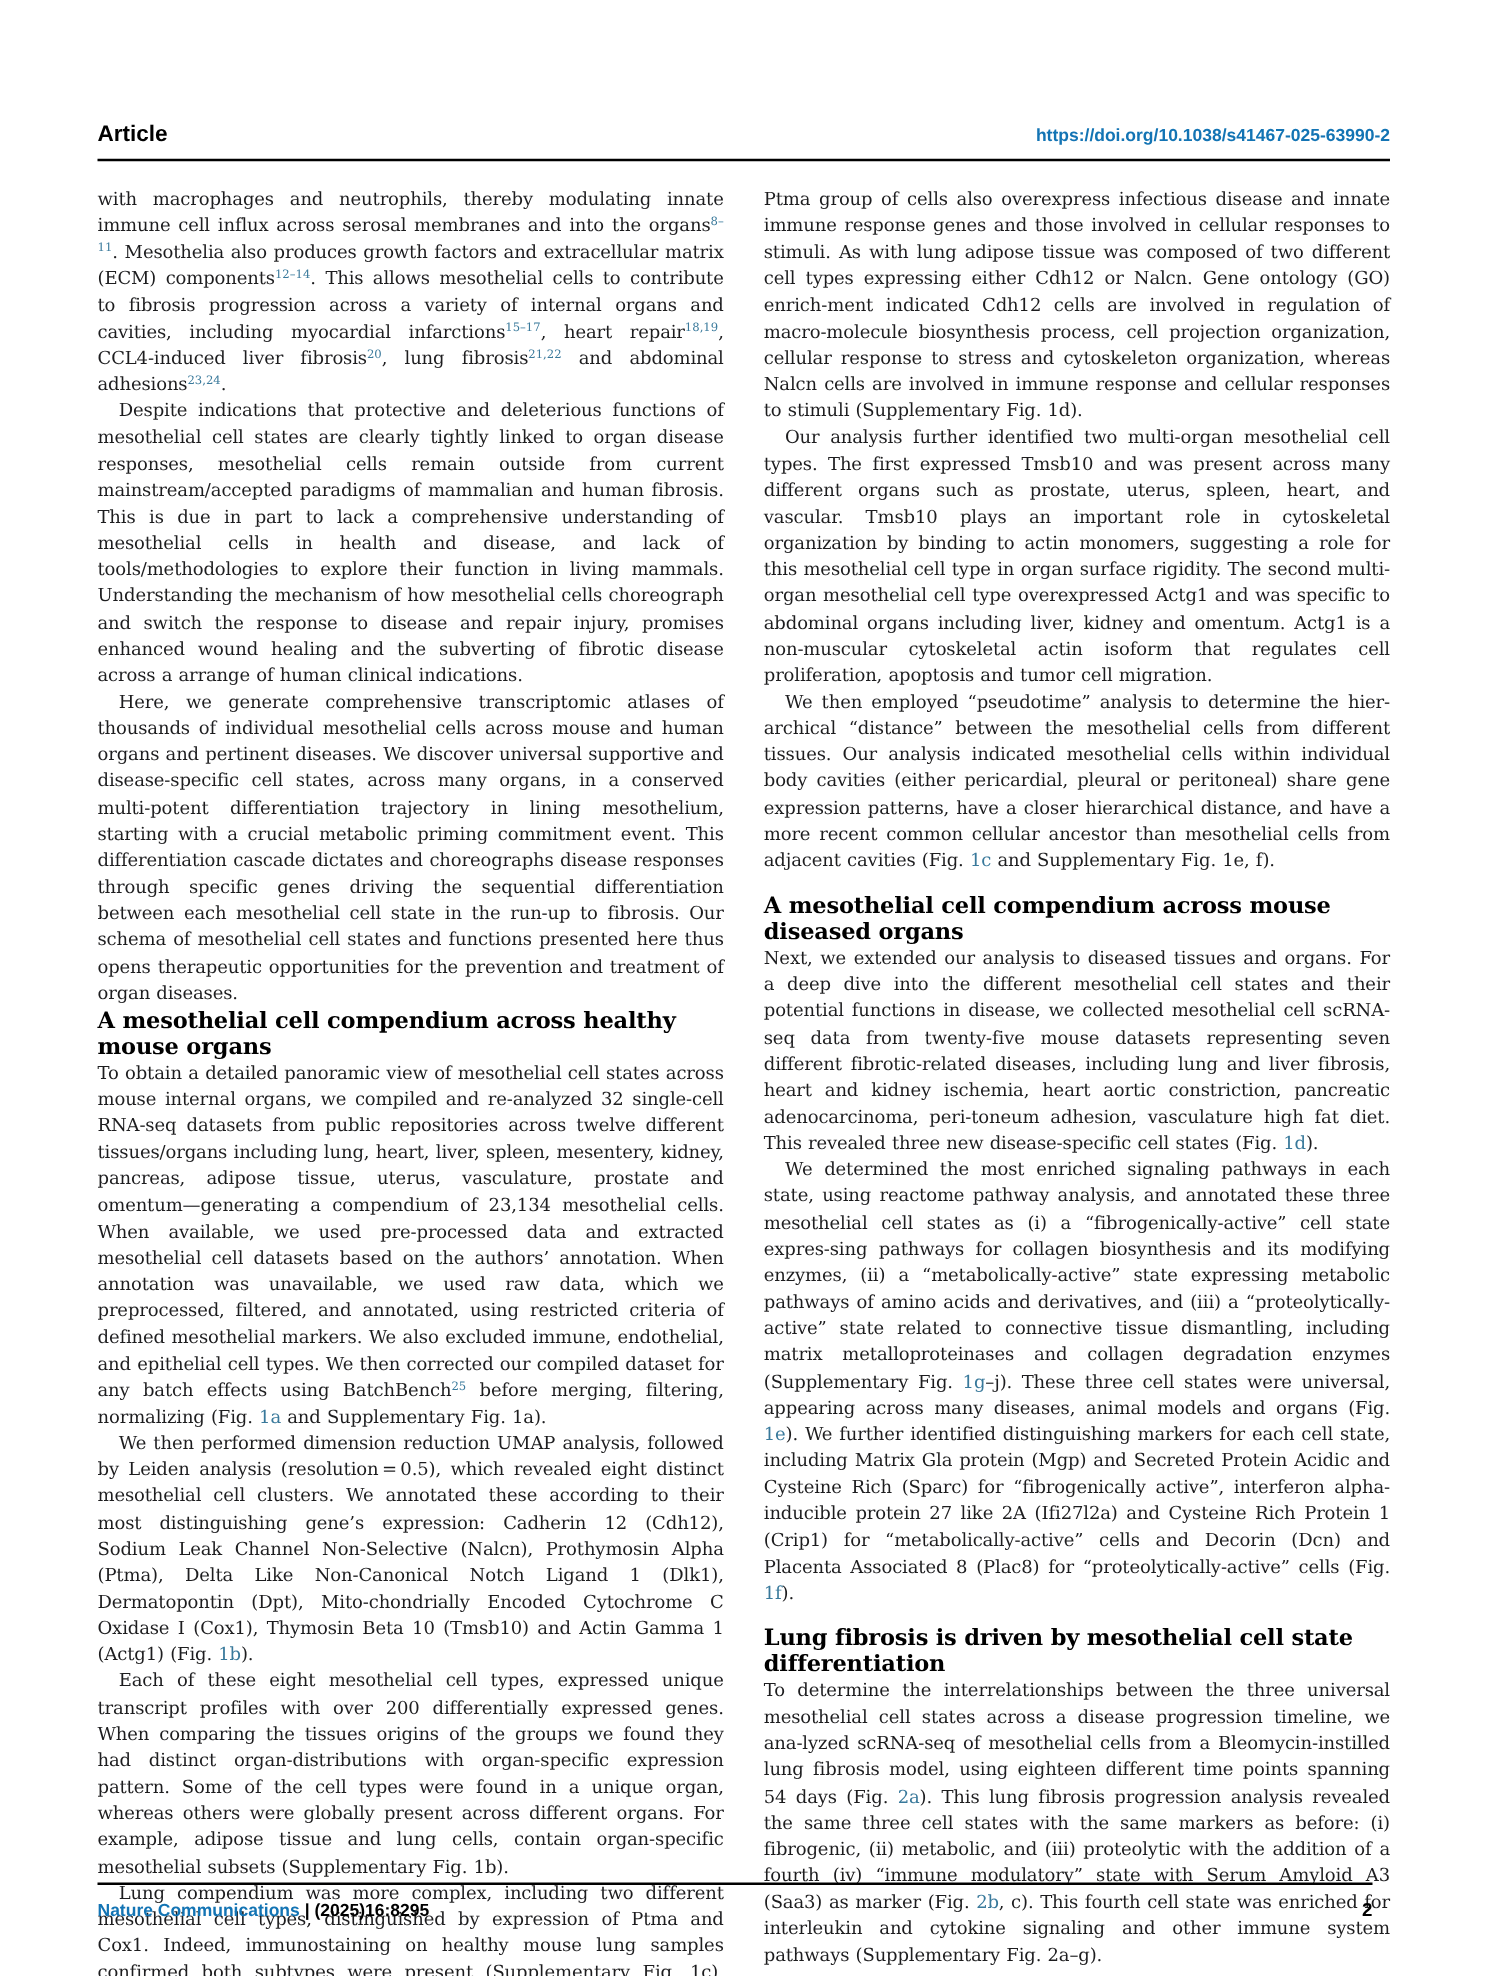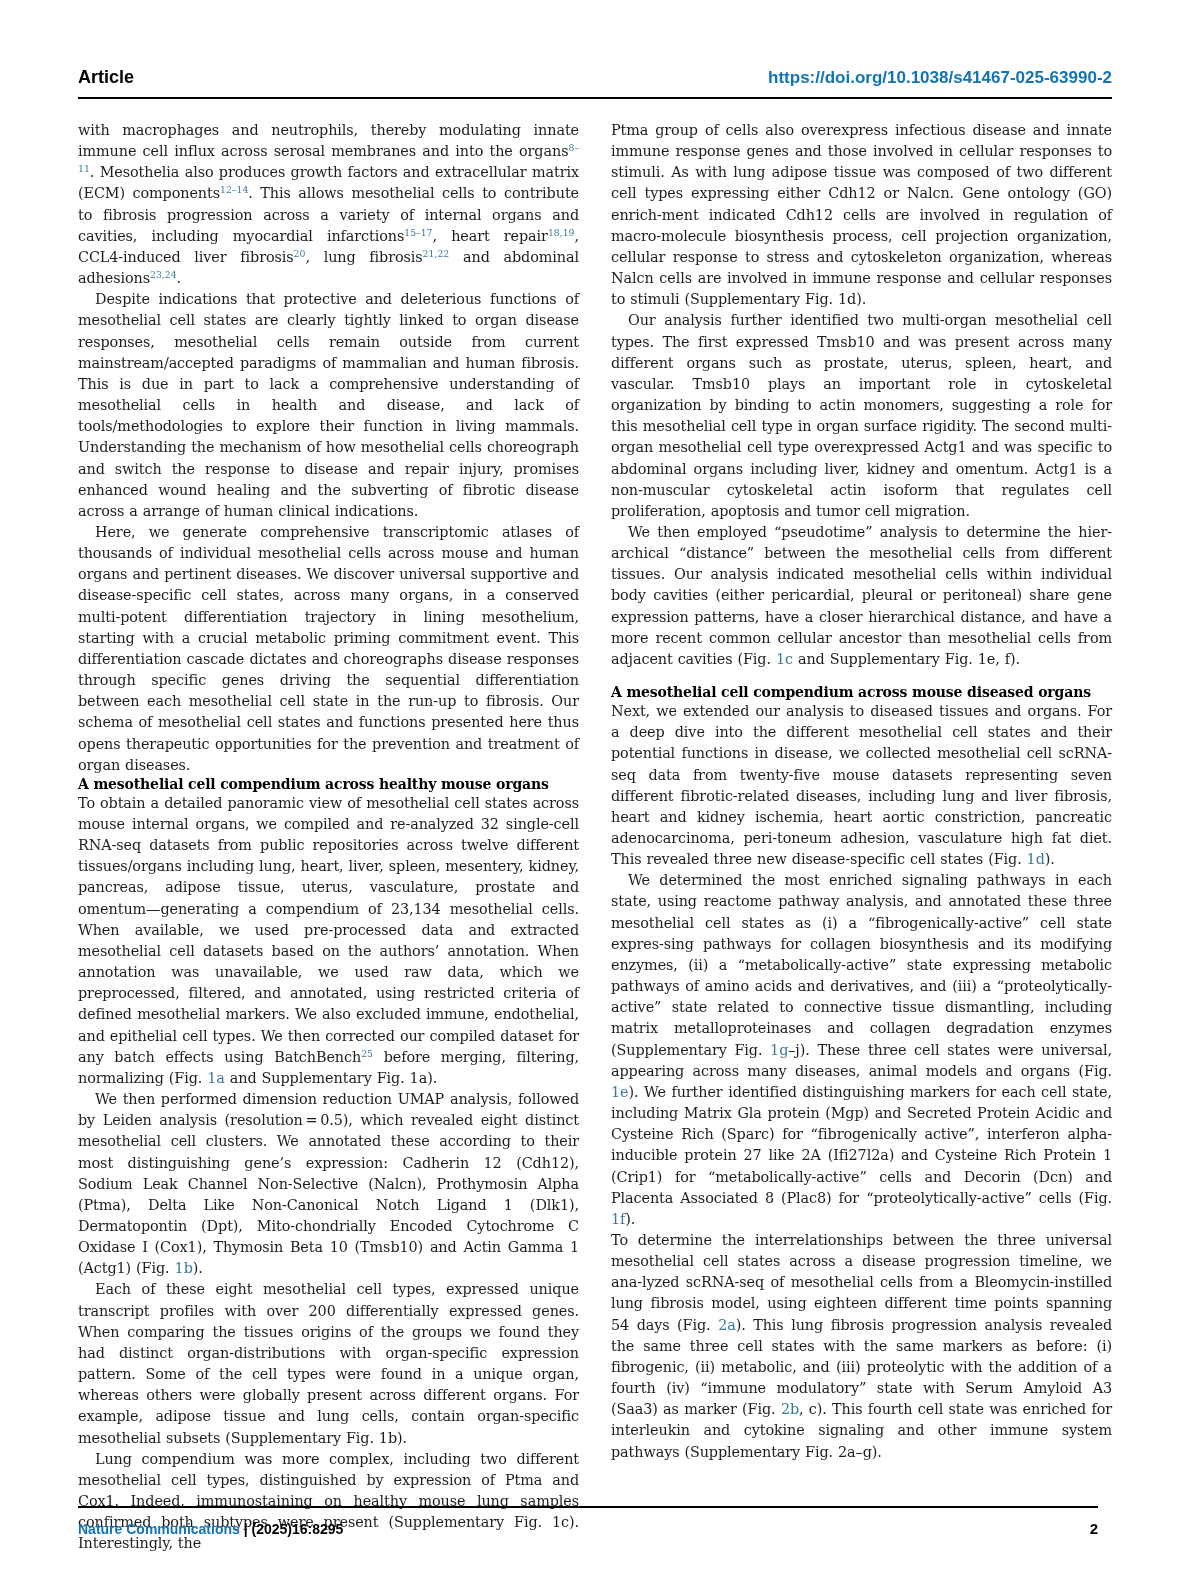--- a/index.html
+++ b/index.html
@@ -1,37 +1,37 @@
 <!DOCTYPE html>
 <html style="--link: #1374b4; --ref: #39799b;"><head>
 <meta charset="utf-8">
 <style>
   * { margin:0; padding:0; box-sizing:border-box; }
   html,body { width:1190px; height:1581px; background:#ffffff; overflow:hidden; }
   body { font-family:"DejaVu Serif","Liberation Serif",serif; color:#1d1d1f; position:relative; }
-  .page { position:absolute; inset:0; padding:24px 78px 0 78px; }
+  .page { position:absolute; inset:0; padding:56px 78px 0 78px; }
 
   .masthead { display:flex; justify-content:space-between; align-items:baseline; }
   .article-label { font-family:"Liberation Sans",sans-serif; font-weight:bold; font-size:18px; color:#000; }
-  .doi-link { font-family:"Liberation Sans",sans-serif; font-weight:bold; font-size:17px; color:var(--link,#1374b4); text-decoration:none;margin-top:44px; }
+  .doi-link { font-family:"Liberation Sans",sans-serif; font-weight:bold; font-size:14px; color:var(--link,#1374b4); text-decoration:none;margin-top:44px; }
   .head-rule { border:0; border-top:2.4px solid #000; margin-top:9px; }
 
   .columns { display:flex; gap:32px; margin-top:21px; }
   .col { width:506.5px; }
 
   p.para { font-size:14.4px; line-height:21.15px; text-align:justify; color:#1d1d1f;
            letter-spacing:-0.1px; word-spacing:0.5px; }
   p.para.indent { text-indent:17px; }
 
   sup.sup { color:var(--ref,#39799b); font-size:9.3px; line-height:0; vertical-align:baseline;
             position:relative; top:-5px; letter-spacing:0; }
   span.ref { color:var(--ref,#39799b); }
 
   .h1 { font-size:20.5px; font-weight:bold; color:#000; margin:23px 0 3px 0; letter-spacing:-0.2px; }
-  .h2 { font-size:14px; font-weight:bold; color:#000; margin:0 0 1px 0; letter-spacing:-0.15px; }
+  .h2 { font-size:18px; font-weight:bold; color:#000; margin:0 0 1px 0; letter-spacing:-0.15px; }
   .h2.gap { margin-top:14px; }
 
   .footer { position:absolute; left:78px; right:92px; top:1506px; }
   .foot-rule { border:0; border-top:2.4px solid #000; }
   .foot-row { display:flex; justify-content:space-between; align-items:baseline; margin-top:12px;
               font-family:"Liberation Sans",sans-serif; font-size:14px; }
   .journal { color:var(--link,#1374b4); font-weight:bold; }
   .cite { color:#000; font-weight:bold; }
   .pageno { color:#000; font-weight:bold; font-size:15px; }
 </style>
@@ -57,20 +57,21 @@
         <p class="para indent">Each of these eight mesothelial cell types, expressed unique transcript profiles with over 200 differentially expressed genes. When comparing the tissues origins of the groups we found they had distinct organ-distributions with organ-specific expression pattern. Some of the cell types were found in a unique organ, whereas others were globally present across different organs. For example, adipose tissue and lung cells, contain organ-specific mesothelial subsets (Supplementary Fig. 1b).</p>
         <p class="para indent">Lung compendium was more complex, including two different mesothelial cell types, distinguished by expression of Ptma and Cox1. Indeed, immunostaining on healthy mouse lung samples confirmed both subtypes were present (Supplementary Fig. 1c). Interestingly, the</p>
       </div>
     <div class="col">
         <p class="para">Ptma group of cells also overexpress infectious disease and innate immune response genes and those involved in cellular responses to stimuli. As with lung adipose tissue was composed of two different cell types expressing either Cdh12 or Nalcn. Gene ontology (GO) enrich-ment indicated Cdh12 cells are involved in regulation of macro-molecule biosynthesis process, cell projection organization, cellular response to stress and cytoskeleton organization, whereas Nalcn cells are involved in immune response and cellular responses to stimuli (Supplementary Fig. 1d).</p>
         <p class="para indent">Our analysis further identified two multi-organ mesothelial cell types. The first expressed Tmsb10 and was present across many different organs such as prostate, uterus, spleen, heart, and vascular. Tmsb10 plays an important role in cytoskeletal organization by binding to actin monomers, suggesting a role for this mesothelial cell type in organ surface rigidity. The second multi-organ mesothelial cell type overexpressed Actg1 and was specific to abdominal organs including liver, kidney and omentum. Actg1 is a non-muscular cytoskeletal actin isoform that regulates cell proliferation, apoptosis and tumor cell migration.</p>
         <p class="para indent">We then employed “pseudotime” analysis to determine the hier-archical “distance” between the mesothelial cells from different tissues. Our analysis indicated mesothelial cells within individual body cavities (either pericardial, pleural or peritoneal) share gene expression patterns, have a closer hierarchical distance, and have a more recent common cellular ancestor than mesothelial cells from adjacent cavities (Fig. <span class="ref">1c</span> and Supplementary Fig. 1e, f).</p>
         <div class="h2 gap">A mesothelial cell compendium across mouse diseased organs</div>
         <p class="para">Next, we extended our analysis to diseased tissues and organs. For a deep dive into the different mesothelial cell states and their potential functions in disease, we collected mesothelial cell scRNA-seq data from twenty-five mouse datasets representing seven different fibrotic-related diseases, including lung and liver fibrosis, heart and kidney ischemia, heart aortic constriction, pancreatic adenocarcinoma, peri-toneum adhesion, vasculature high fat diet. This revealed three new disease-specific cell states (Fig. <span class="ref">1d</span>).</p>
         <p class="para indent">We determined the most enriched signaling pathways in each state, using reactome pathway analysis, and annotated these three mesothelial cell states as (i) a “fibrogenically-active” cell state expres-sing pathways for collagen biosynthesis and its modifying enzymes, (ii) a “metabolically-active” state expressing metabolic pathways of amino acids and derivatives, and (iii) a “proteolytically-active” state related to connective tissue dismantling, including matrix metalloproteinases and collagen degradation enzymes (Supplementary Fig. <span class="ref">1g</span>–j). These three cell states were universal, appearing across many diseases, animal models and organs (Fig. <span class="ref">1e</span>). We further identified distinguishing markers for each cell state, including Matrix Gla protein (Mgp) and Secreted Protein Acidic and Cysteine Rich (Sparc) for “fibrogenically active”, interferon alpha-inducible protein 27 like 2A (Ifi27l2a) and Cysteine Rich Protein 1 (Crip1) for “metabolically-active” cells and Decorin (Dcn) and Placenta Associated 8 (Plac8) for “proteolytically-active” cells (Fig. <span class="ref">1f</span>).</p>
+        <div class="h2 gap">Lung fibrosis is driven by mesothelial cell state differentiation</div>
         <p class="para">To determine the interrelationships between the three universal mesothelial cell states across a disease progression timeline, we ana-lyzed scRNA-seq of mesothelial cells from a Bleomycin-instilled lung fibrosis model, using eighteen different time points spanning 54 days (Fig. <span class="ref">2a</span>). This lung fibrosis progression analysis revealed the same three cell states with the same markers as before: (i) fibrogenic, (ii) metabolic, and (iii) proteolytic with the addition of a fourth (iv) “immune modulatory” state with Serum Amyloid A3 (Saa3) as marker (Fig. <span class="ref">2b</span>, c). This fourth cell state was enriched for interleukin and cytokine signaling and other immune system pathways (Supplementary Fig. 2a–g).</p>
       </div>
   </div>
 
   <div class="footer">
     <hr class="foot-rule">
     <div class="foot-row">
       <span>
         <span class="journal">Nature Communications</span>
         <span class="cite">| (2025)16:8295</span>

